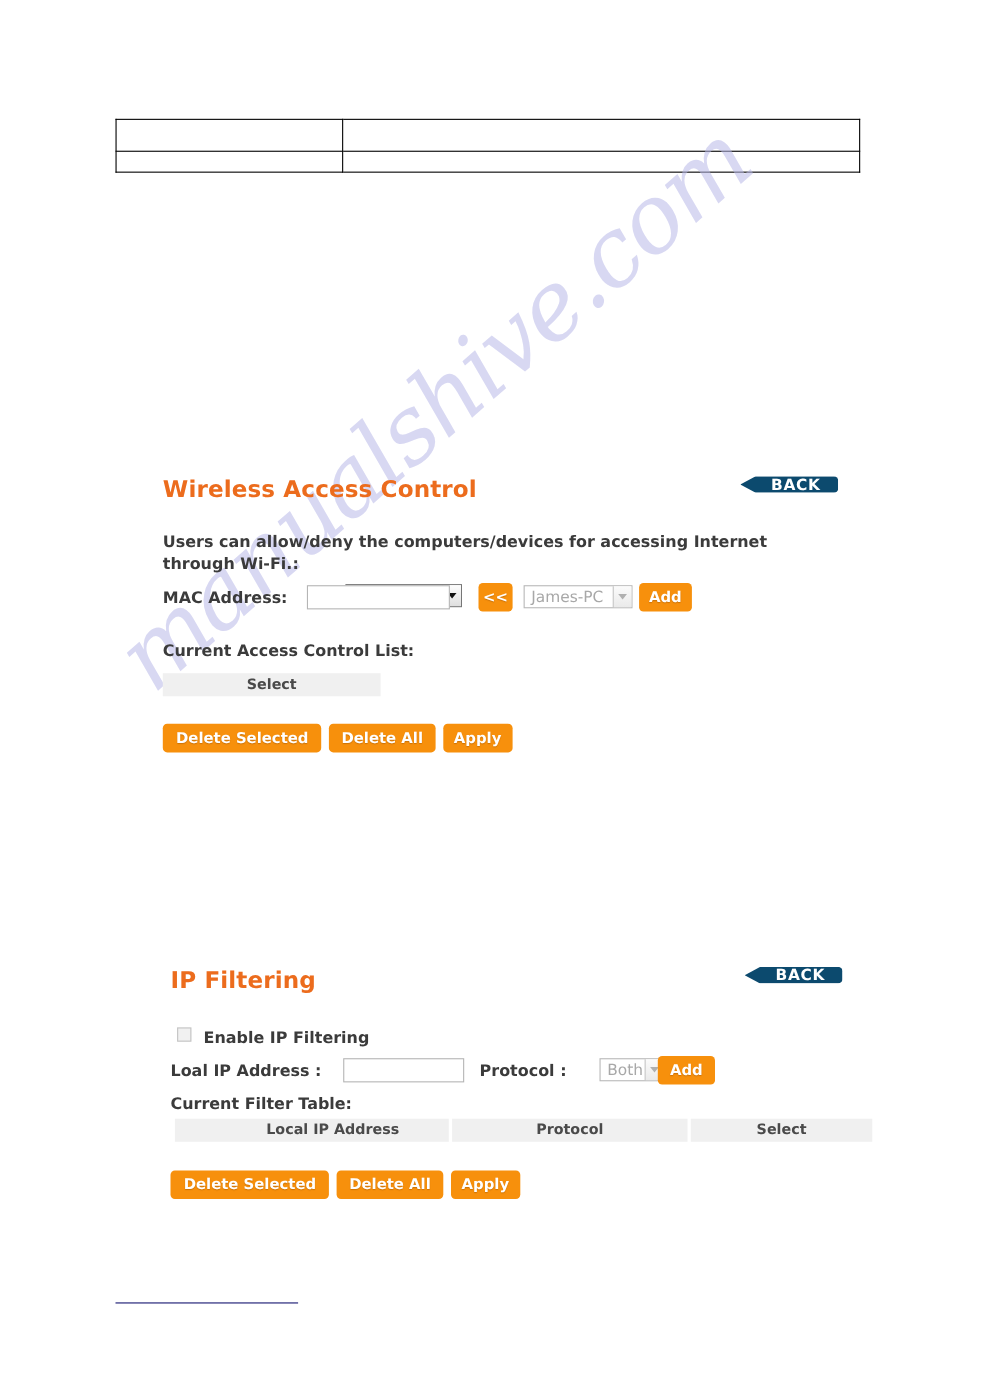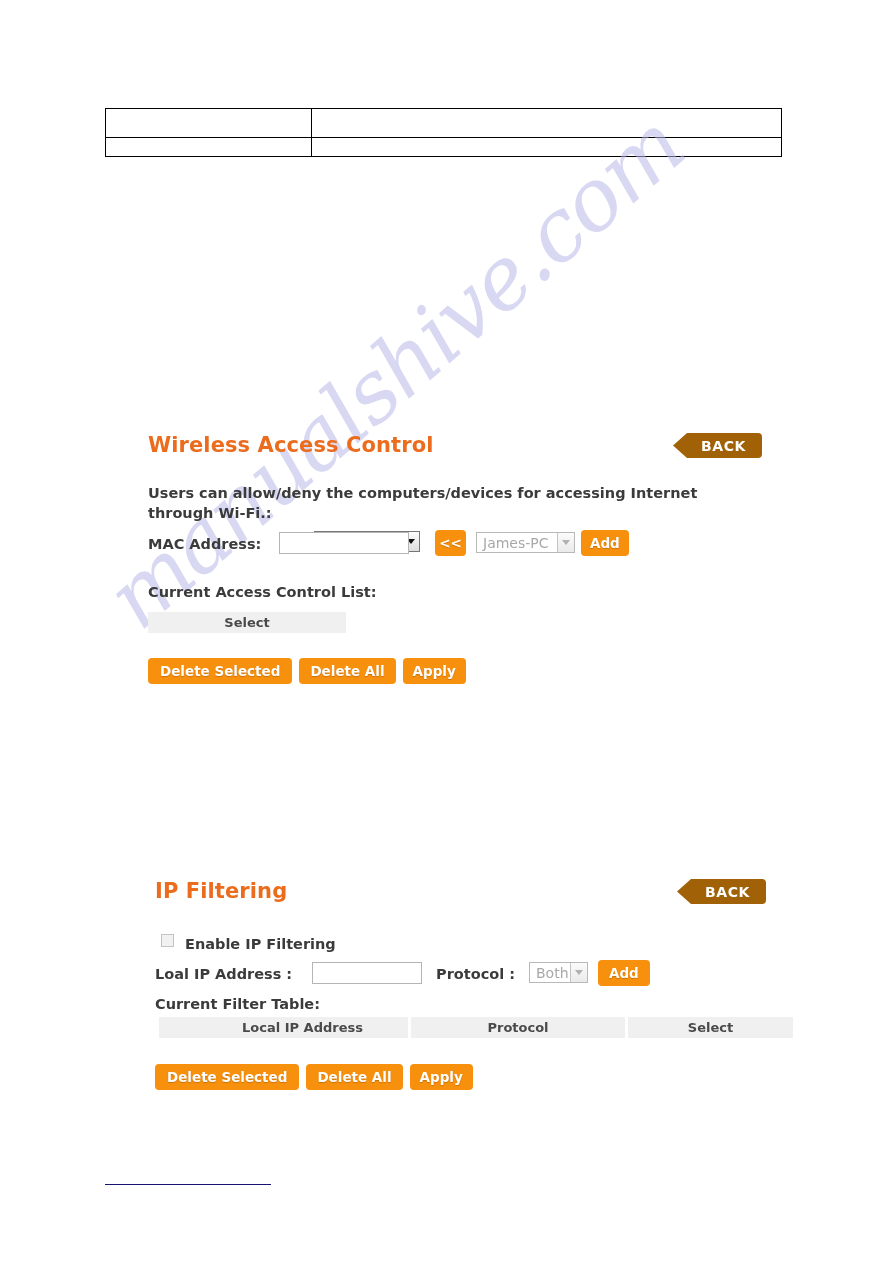--- a/index.html
+++ b/index.html
@@ -75,23 +75,23 @@
     font-size: 21px;
     font-weight: bold;
     color: #ec6c1d;
     letter-spacing: .1px;
     white-space: nowrap;
   }
 
   
   .back-btn {
     position: absolute;
-    height: 25px;
+    height: 15px;
     width: 89px;
-    background: #a16207;
+    background: #0c4a6e;
     border-radius: 4px;
     -webkit-clip-path: polygon(14px 0, 100% 0, 100% 100%, 14px 100%, 0 50%);
     clip-path: polygon(14px 0, 100% 0, 100% 100%, 14px 100%, 0 50%);
     color: #ffffff;
     font-size: 14px;
     font-weight: bold;
     letter-spacing: .6px;
     display: flex;
     align-items: center;
     justify-content: center;
@@ -303,21 +303,21 @@
       <span class="chk"></span>
       <span class="bold-label">Enable IP Filtering</span>
     </div>
 
     <div class="bold-label" style="position:absolute; left:0; top:88px;">Loal IP Address :</div>
 
     <input class="txtbox" style="position: absolute; left: 157px; top: 86px; width: 110px;" value="" placeholder="">
 
     <div class="bold-label" style="position:absolute; left:281px; top:88px;">Protocol :</div>
 
-    <div class="sel disabled" style="position:absolute; left:374px; top:86px; width:59px;text-align:center;">
+    <div class="sel disabled" style="position:absolute; left:390px; top:86px; width:59px;text-align:center;">
       <span class="sel-val">Both</span>
       <span class="sel-arrow">
           <i></i>
         </span>
     </div>
 
     <div class="obtn" style="position:absolute; left:443px; top:84px; padding:0 11px;">Add</div>
 
     <div class="bold-label" style="position:absolute; left:0; top:118px;">Current Filter Table:</div>
 

